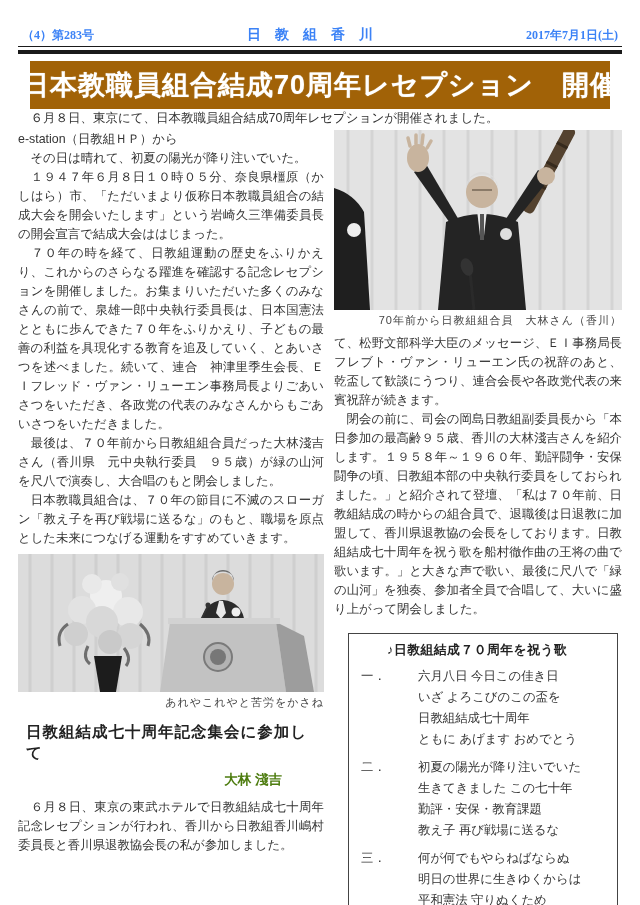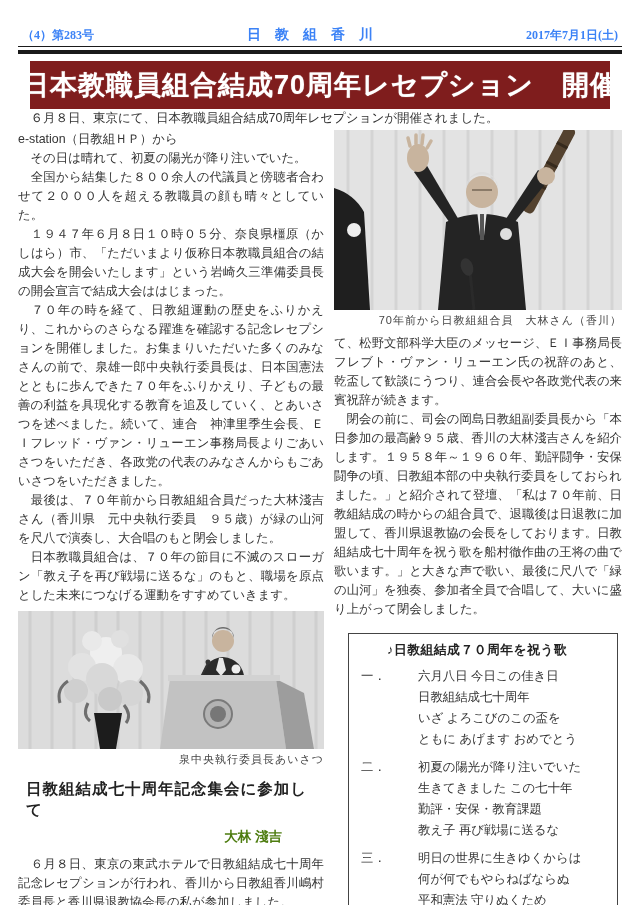--- a/index.html
+++ b/index.html
@@ -24,21 +24,21 @@
     font-size: 14px; letter-spacing: 14px; font-weight: bold;
     transform: translateX(7px);
   }
   .hdr-date { font-family: "Liberation Serif", serif; }
   .hdr-thickrule { height: 3.5px; background: #1a1a1a; margin-top: 3px; }
 
   
   .banner {
     margin: 7px 12px 0 12px;
     height: 48px;
-    background: #7f1d1d;
+    background: #a16207;
     display: flex; align-items: center; justify-content: center;
   }
   .banner-title {
     color: #ffffff; font-size: 27px; font-weight: 900; letter-spacing: 1px;
     text-shadow: 0 0 1px rgba(255,255,255,.6);
     white-space: nowrap;
   }
 
   
   .intro {
@@ -99,21 +99,20 @@
 </div>
 
 <div class="intro">　６月８日、東京にて、日本教職員組合結成70周年レセプションが開催されました。</div>
 
 <div class="cols">
 
   <div class="col-left">
     <div class="source-line">e-station（日教組ＨＰ）から</div>
     <div class="body-text">
       <p>　その日は晴れて、初夏の陽光が降り注いでいた。</p>
-      <p>　全国から結集した８００余人の代議員と傍聴者合わせて２０００人を超える教職員の顔も晴々としていた。</p>
       <p>　１９４７年６月８日１０時０５分、奈良県橿原（かしはら）市、「ただいまより仮称日本教職員組合の結成大会を開会いたします」という岩崎久三準備委員長の開会宣言で結成大会ははじまった。</p>
       <p>　７０年の時を経て、日教組運動の歴史をふりかえり、これからのさらなる躍進を確認する記念レセプションを開催しました。お集まりいただいた多くのみなさんの前で、泉雄一郎中央執行委員長は、日本国憲法とともに歩んできた７０年をふりかえり、子どもの最善の利益を具現化する教育を追及していく、とあいさつを述べました。続いて、連合　神津里季生会長、ＥＩフレッド・ヴァン・リューエン事務局長よりごあいさつをいただき、各政党の代表のみなさんからもごあいさつをいただきました。</p>
       <p>　最後は、７０年前から日教組組合員だった大林淺吉さん（香川県　元中央執行委員　９５歳）が緑の山河を尺八で演奏し、大合唱のもと閉会しました。</p>
       <p>　日本教職員組合は、７０年の節目に不滅のスローガン「教え子を再び戦場に送るな」のもと、職場を原点とした未来につなげる運動をすすめていきます。</p>
     </div>
 
     <svg class="photo" width="306" height="138" viewBox="0 0 306 138">
       <rect x="0" y="0" width="306" height="138" fill="#dcdcdc"></rect>
       <g stroke="#cfcfcf" stroke-width="3">
         <line x1="12" y1="0" x2="12" y2="138"></line>
@@ -153,21 +152,21 @@
           <circle cx="84" cy="68" r="16" fill="#d8d8d8"></circle>
         <circle cx="58" cy="80" r="12" fill="#cfcfcf"></circle>
           <circle cx="112" cy="82" r="13" fill="#d5d5d5"></circle>
         <circle cx="74" cy="30" r="10" fill="#e9e9e9"></circle>
           <circle cx="102" cy="28" r="9" fill="#e0e0e0"></circle>
         <circle cx="92" cy="88" r="12" fill="#c9c9c9"></circle>
         <path d="M50,70 q-12,8 -8,22 M122,70 q12,10 8,22 M70,92 q-6,12 2,18 M106,94 q8,10 2,18" stroke="#6e6e6e" stroke-width="3" fill="none"></path>
       </g>
       <polygon points="76,102 104,102 98,138 82,138" fill="#1c1c1c"></polygon>
     </svg>
-    <div class="caption">泉中央執行委員長あいさつ</div>
+    <div class="caption">あれやこれやと苦労をかさね</div>
 
     <div class="article2-heading">日教組結成七十周年記念集会に参加して</div>
     <div class="article2-author">大林 淺吉</div>
     <div class="body-text article2-body">
       <p>　６月８日、東京の東武ホテルで日教組結成七十周年記念レセプションが行われ、香川から日教組香川嶋村委員長と香川県退教協会長の私が参加しました。</p>
 
     </div>
   </div>
 
   <div class="col-right">
@@ -224,38 +223,38 @@
       <p>て、松野文部科学大臣のメッセージ、ＥＩ事務局長フレブト・ヴァン・リューエン氏の祝辞のあと、乾盃して歓談にうつり、連合会長や各政党代表の来賓祝辞が続きます。</p>
       <p>　閉会の前に、司会の岡島日教組副委員長から「本日参加の最高齢９５歳、香川の大林淺吉さんを紹介します。１９５８年～１９６０年、勤評闘争・安保闘争の頃、日教組本部の中央執行委員をしておられました。」と紹介されて登壇、「私は７０年前、日教組結成の時からの組合員で、退職後は日退教に加盟して、香川県退教協の会長をしております。日教組結成七十周年を祝う歌を船村徹作曲の王将の曲で歌います。」と大きな声で歌い、最後に尺八で「緑の山河」を独奏、参加者全員で合唱して、大いに盛り上がって閉会しました。</p>
     </div>
 
     <div class="song-box">
       <div class="song-title">♪日教組結成７０周年を祝う歌</div>
       <div class="verse">
         <span class="verse-num">一．</span>
         <div class="verse-lines">
           <div>六月八日 今日この佳き日</div>
+          <div>いざ よろこびのこの盃を</div>
           <div>日教組結成七十周年</div>
-          <div>いざ よろこびのこの盃を</div>
           <div>ともに あげます おめでとう</div>
         </div>
       </div>
       <div class="verse">
         <span class="verse-num">二．</span>
         <div class="verse-lines">
           <div>初夏の陽光が降り注いでいた</div>
           <div>生きてきました この七十年</div>
           <div>勤評・安保・教育課題</div>
           <div>教え子 再び戦場に送るな</div>
         </div>
       </div>
       <div class="verse">
         <span class="verse-num">三．</span>
         <div class="verse-lines">
+          <div>何が何でもやらねばならぬ</div>
           <div>明日の世界に生きゆくからは</div>
-          <div>何が何でもやらねばならぬ</div>
           <div>平和憲法 守りぬくため</div>
 
         </div>
       </div>
     </div>
   </div>
 </div>
 
 </body></html>

